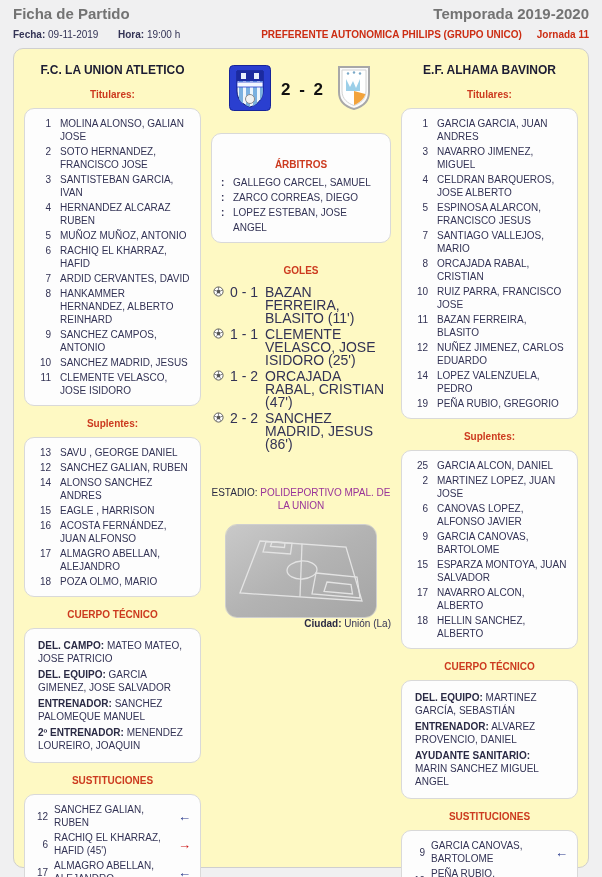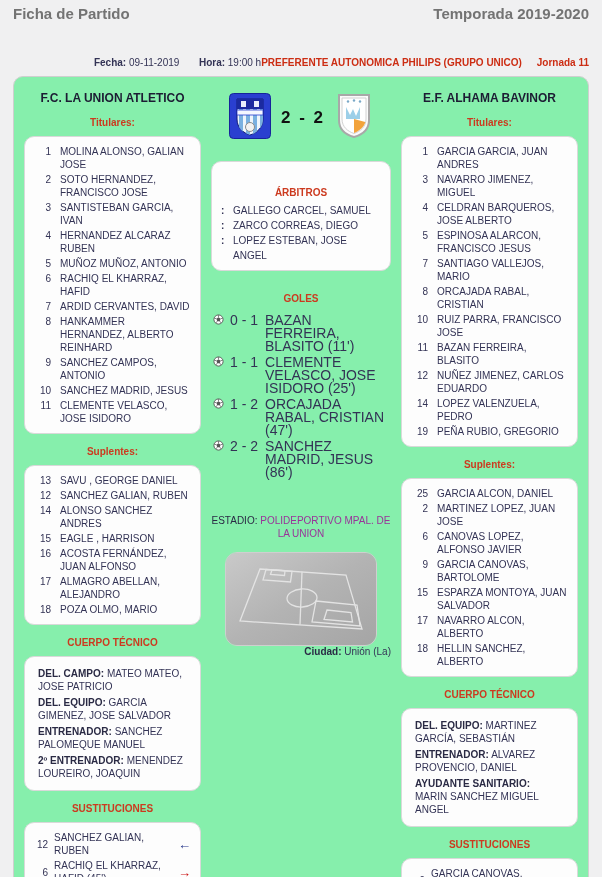--- a/index.html
+++ b/index.html
@@ -7,30 +7,30 @@
   body {
     font-family: "Liberation Sans", sans-serif;
     background:#f0f0f1;
     color:#333355;
     overflow:hidden;
   }
   
   .top { padding:5px 13px 0 13px; }
   .titlerow { display:flex; justify-content:space-between; align-items:baseline; }
   .pagetitle, .season { color:#737373; font-size:15px; font-weight:bold; }
-  .metarow { display:flex; justify-content:flex-end; align-items:baseline; margin-top:7px; }
+  .metarow { display:flex; justify-content:space-between; align-items:baseline; margin-top:7px; }
   .meta-left { font-size:10px; color:#333355; }
   .meta-left b { font-weight:bold; }
   .meta-left .gap { display:inline-block; width:14px; }
-  .meta-right { font-size:10px; font-weight:bold; color:#cc2d13;margin-top:28px; }
+  .meta-right { font-size:10px; font-weight:bold; color:#cc2d13; }
   .meta-right .jor { margin-left:12px; }
   
   .main {
     margin:8px 13px 0 13px;
-    background:#86efac;
+    background:#fef9c3;
     border:1px solid #cfcfcf;
     border-radius:10px;
     padding:10px 10px 12px 10px;
     display:flex;
     gap:10px;
     height:820px;
   }
   .col { flex:1 1 0; min-width:0; }
   .col.center { flex:0 0 180px; }
   .teamname { text-align:center; font-size:12px; font-weight:bold; color:#1c1c33; margin:4px 0 10px; }

